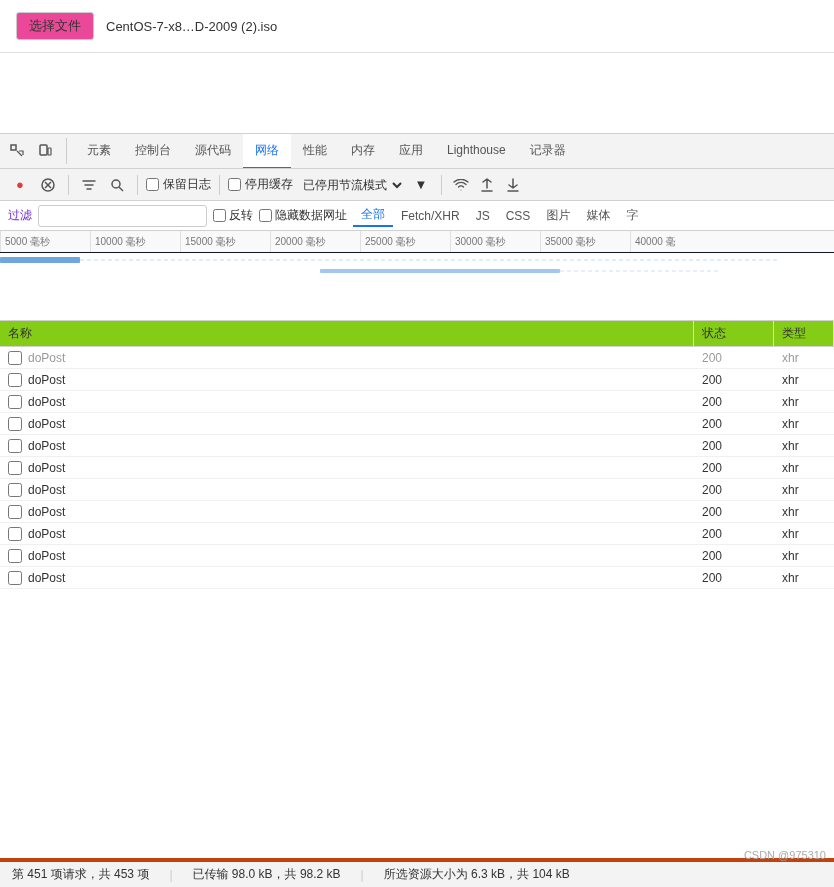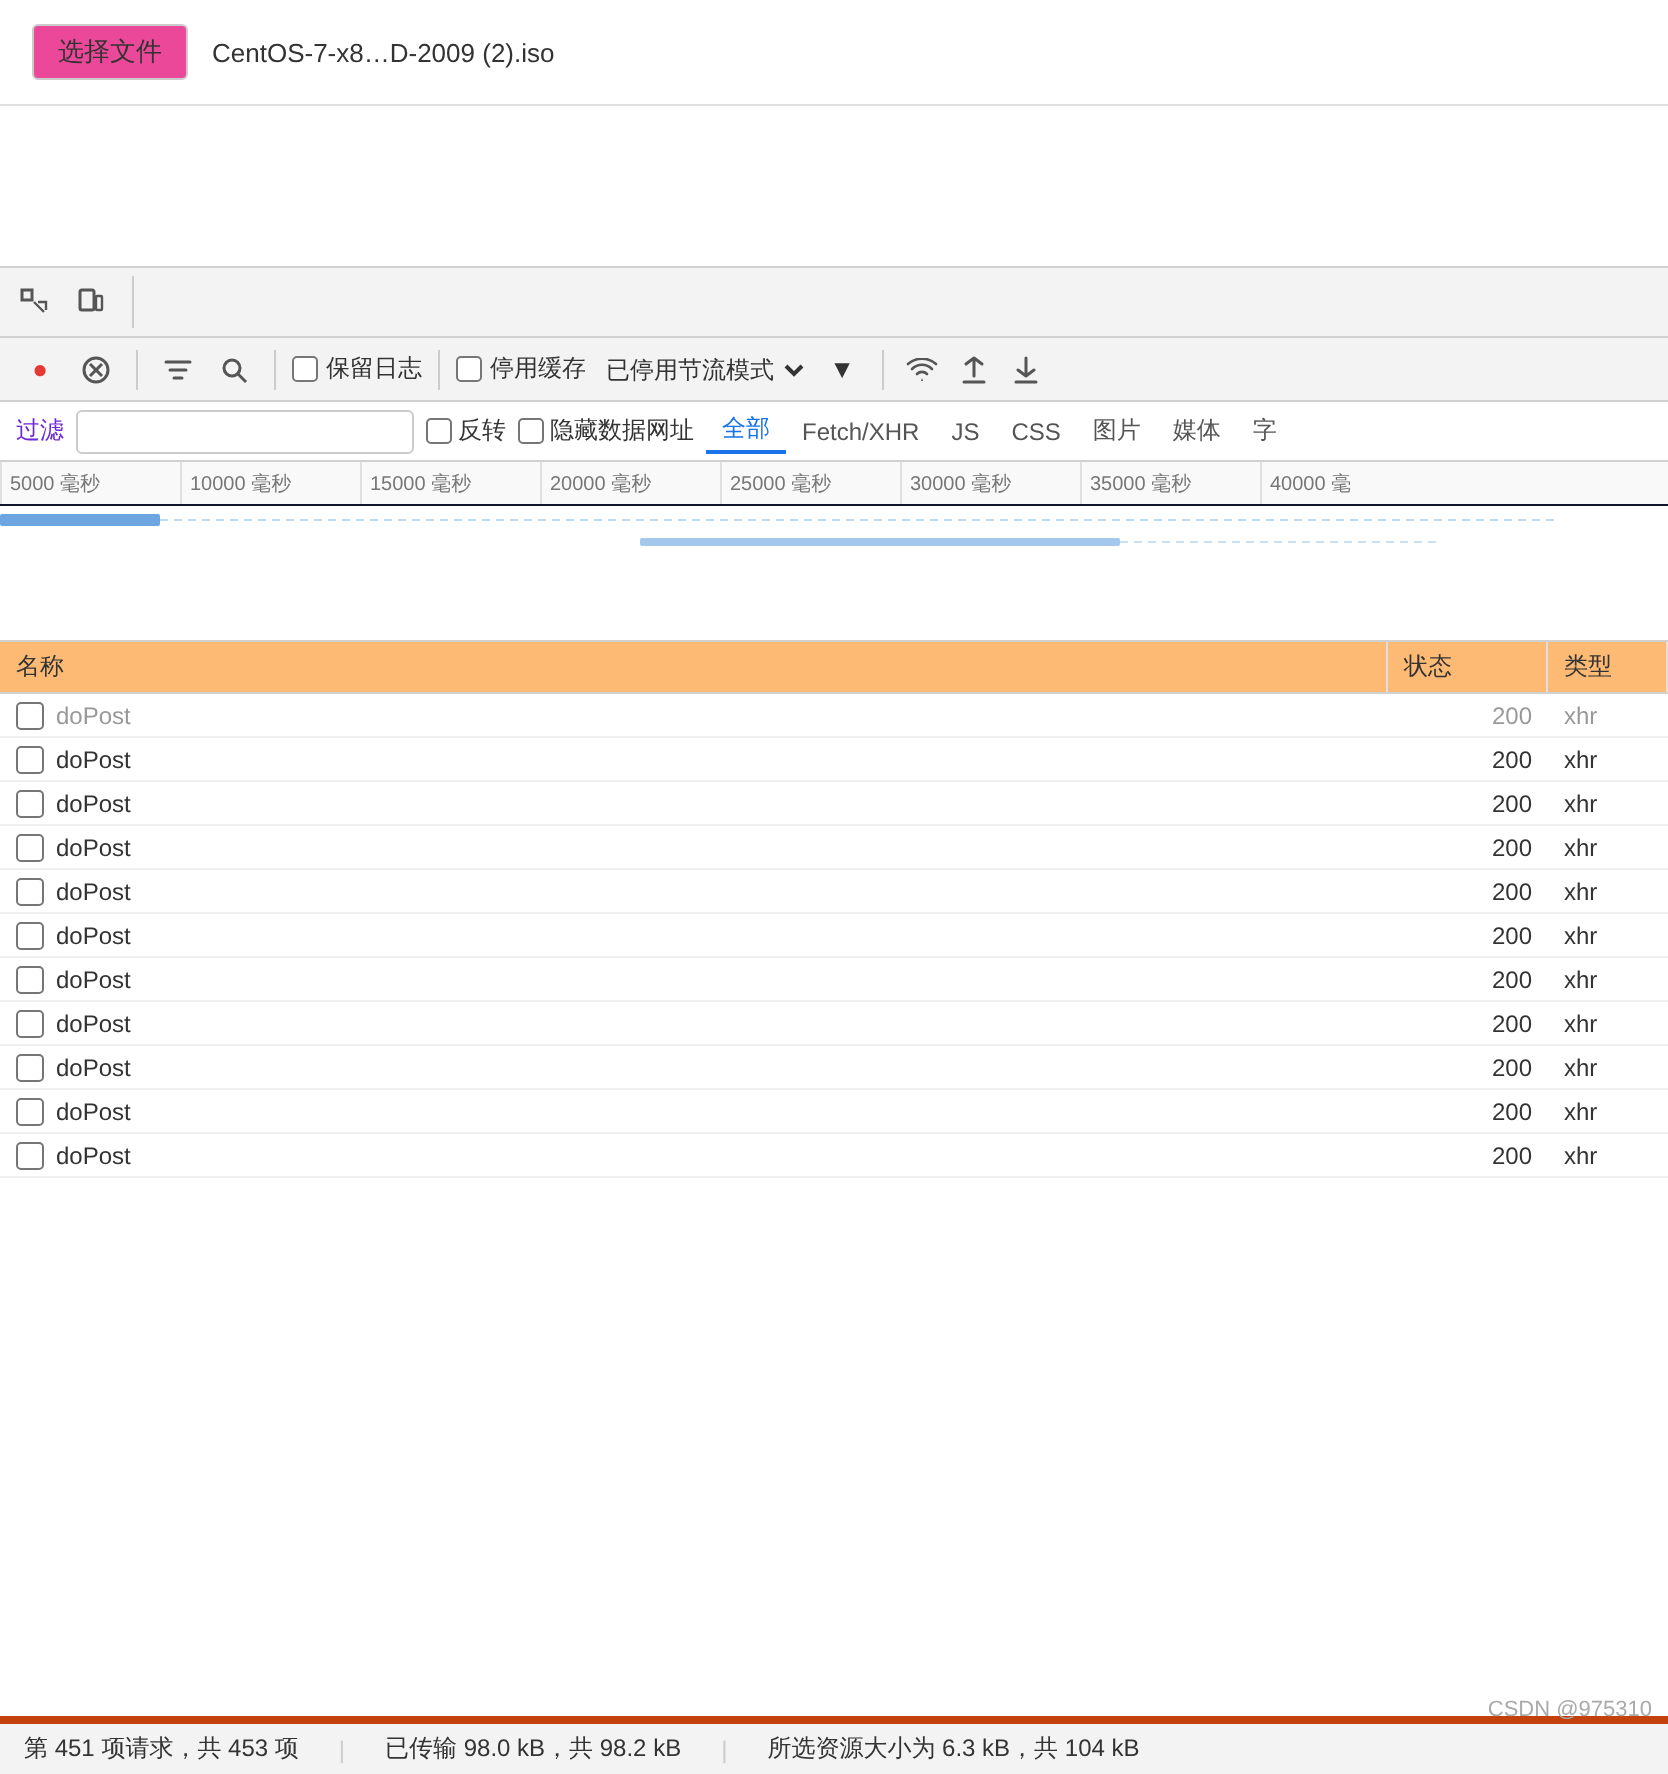--- a/index.html
+++ b/index.html
@@ -248,21 +248,21 @@
     }
 
     
     .network-table {
       width: 100%;
       background: #fff;
       overflow: auto;
     }
     .table-header {
       display: flex;
-      background: #fdba74;
+      background: #84cc16;
       border-bottom: 1px solid #d0d0d0;
       position: sticky;
       top: 0;
       z-index: 10;
     }
     .th {
       padding: 4px 8px;
       font-size: 12px;
       color: #333;
       font-weight: 500;
@@ -288,21 +288,21 @@
       overflow: hidden;
       text-overflow: ellipsis;
     }
     .td.name-col {
       flex: 1;
       min-width: 200px;
       display: flex;
       align-items: center;
       gap: 6px;
     }
-    .td.status-col { width: 80px; text-align: right; }
+    .td.status-col { width: 80px; }
     .td.type-col { width: 60px; }
     .row-checkbox {
       width: 14px;
       height: 14px;
       flex-shrink: 0;
       cursor: pointer;
     }
 
     
     .status-bar {
@@ -364,20 +364,31 @@
           <path d="M7 7l5 5M9 7h4v4" stroke="#555" stroke-width="1.2" fill="none"></path>
         </svg>
       </button>
       <button class="tab-icon-btn" title="Toggle device">
         <svg width="14" height="14" viewBox="0 0 14 14" fill="none">
           <rect x="2" y="1" width="7" height="10" rx="1" stroke="#555" stroke-width="1.5" fill="none"></rect>
           <rect x="10" y="4" width="3" height="7" rx="0.5" stroke="#555" stroke-width="1.2" fill="none"></rect>
         </svg>
       </button>
     </div>
+    <div class="tab-list" id="tab-list">
+        <div class="tab-item">元素</div>
+        <div class="tab-item">控制台</div>
+        <div class="tab-item">源代码</div>
+        <div class="tab-item active">网络</div>
+        <div class="tab-item">性能</div>
+        <div class="tab-item">内存</div>
+        <div class="tab-item">应用</div>
+        <div class="tab-item">Lighthouse</div>
+        <div class="tab-item">记录器</div>
+      </div>
   </div>
 
   <div class="toolbar">
     <button class="toolbar-btn record">●</button>
     <button class="toolbar-btn">
       <svg width="14" height="14" viewBox="0 0 14 14">
         <circle cx="7" cy="7" r="6" stroke="#555" stroke-width="1.5" fill="none"></circle>
         <line x1="4" y1="4" x2="10" y2="10" stroke="#555" stroke-width="1.5"></line>
         <line x1="10" y1="4" x2="4" y2="10" stroke="#555" stroke-width="1.5"></line>
       </svg>

